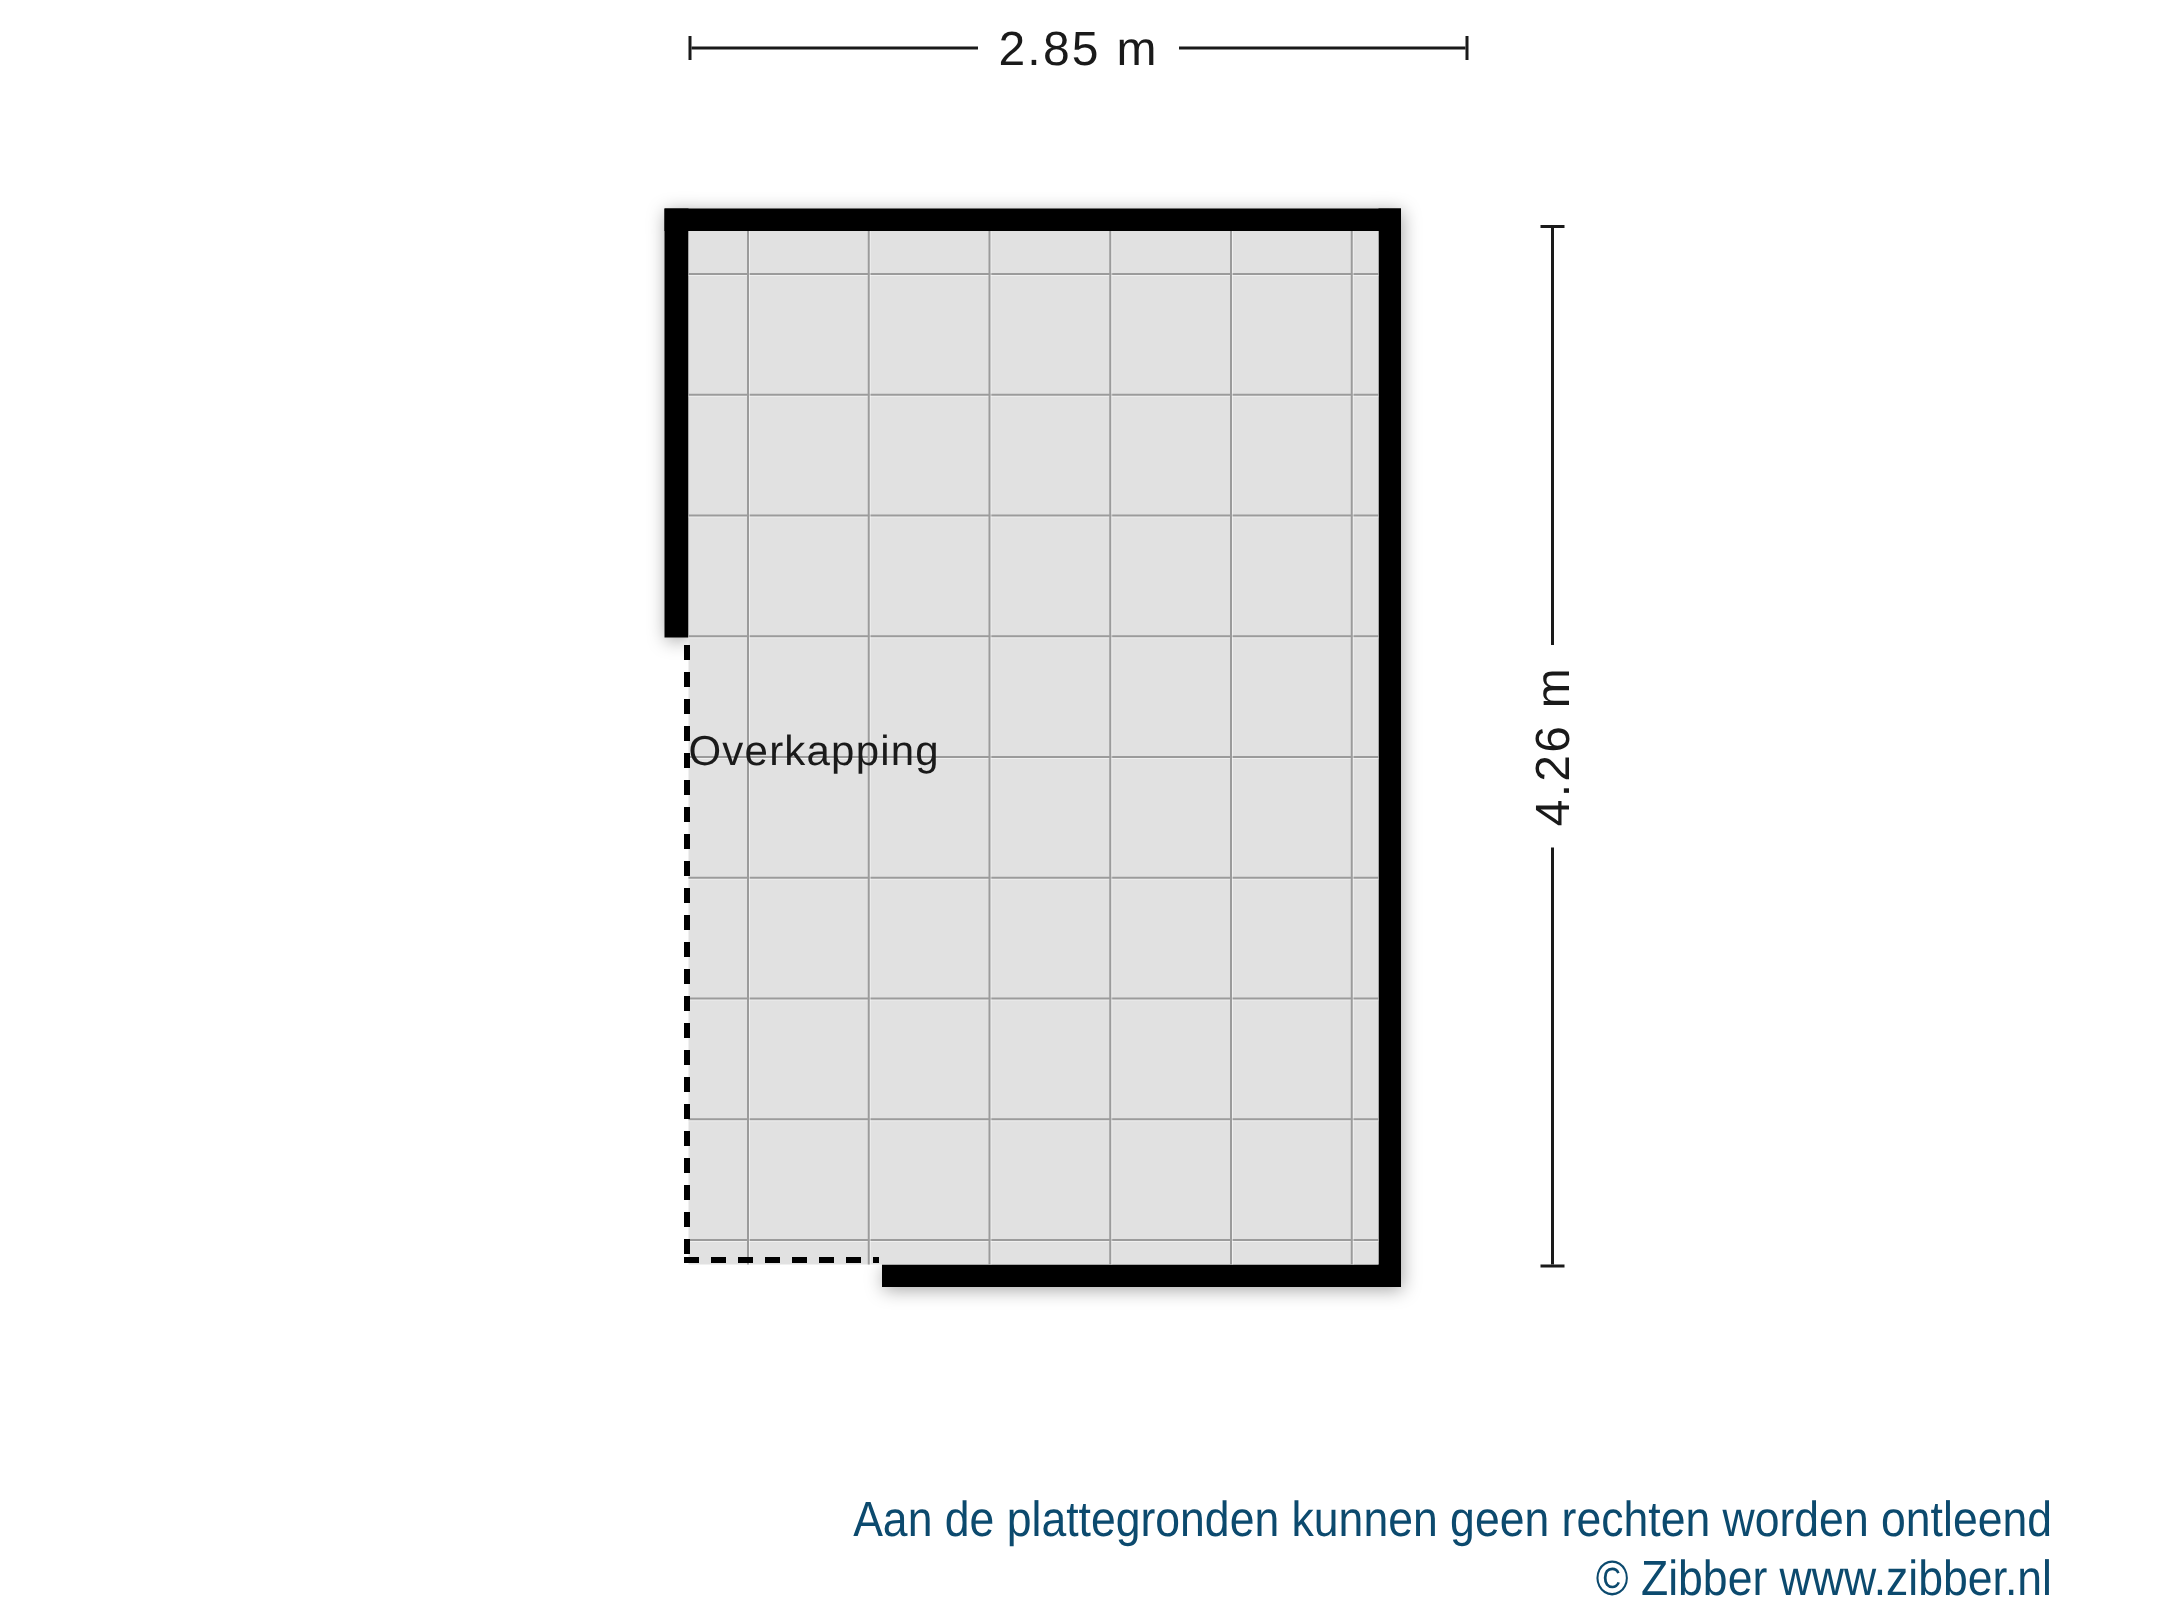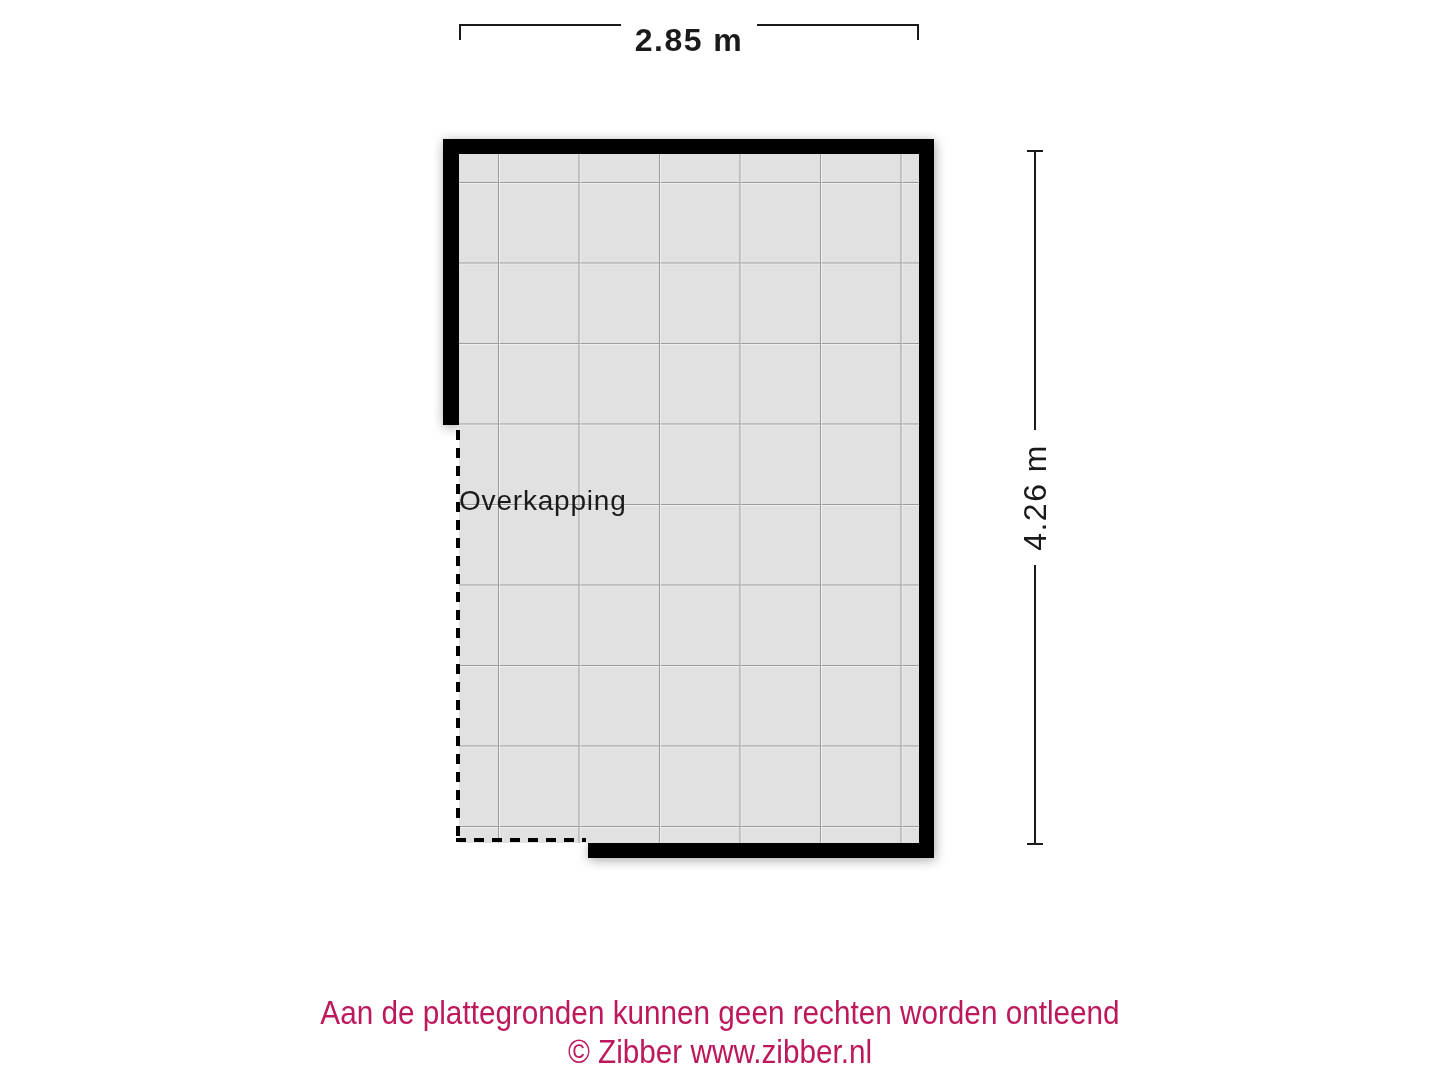--- a/index.html
+++ b/index.html
@@ -14,22 +14,22 @@
   .canvas{
     position:relative;
     width:1440px;height:1080px;
     background:#ffffff;
     overflow:hidden;
     margin:0 auto;
   }
 
   
   .dim-h{
-    position:absolute;left:459px;top:24px;width:460px;height:16px;
-    display:flex;font-weight:bold;
+    position:absolute;left:459px;top:24px;width:520px;height:16px;
+    display:flex;align-items:center;
   }
   .dim-h .tick{width:2px;height:16px;background:var(--text);flex:0 0 auto;}
   .dim-h .dline{flex:1 1 auto;height:2px;background:var(--text);}
   .dim-label{
     font-size:32px;line-height:1;color:var(--text);
     letter-spacing:1.5px;white-space:nowrap;
   }
   .dim-h .dim-label{padding:0 14px;}
 
   .dim-v{
@@ -75,21 +75,21 @@
   .room-label{
     position:absolute;left:459px;top:486px;width:460px;
     font-size:28px;line-height:30px;
     letter-spacing:0.8px;
     color:var(--text);
   }
 
   
   .footer{
     position:absolute;left:0;top:993px;width:1440px;
-    text-align:center;color:#be185d;
+    text-align:right;color:#0c4a6e;
   }
   .footer-line{
     font-size:33px;line-height:39px;
     transform:scaleX(0.9);
     transform-origin:50% 50%;
     white-space:nowrap;
   }
 </style>
 </head>
 <body>

